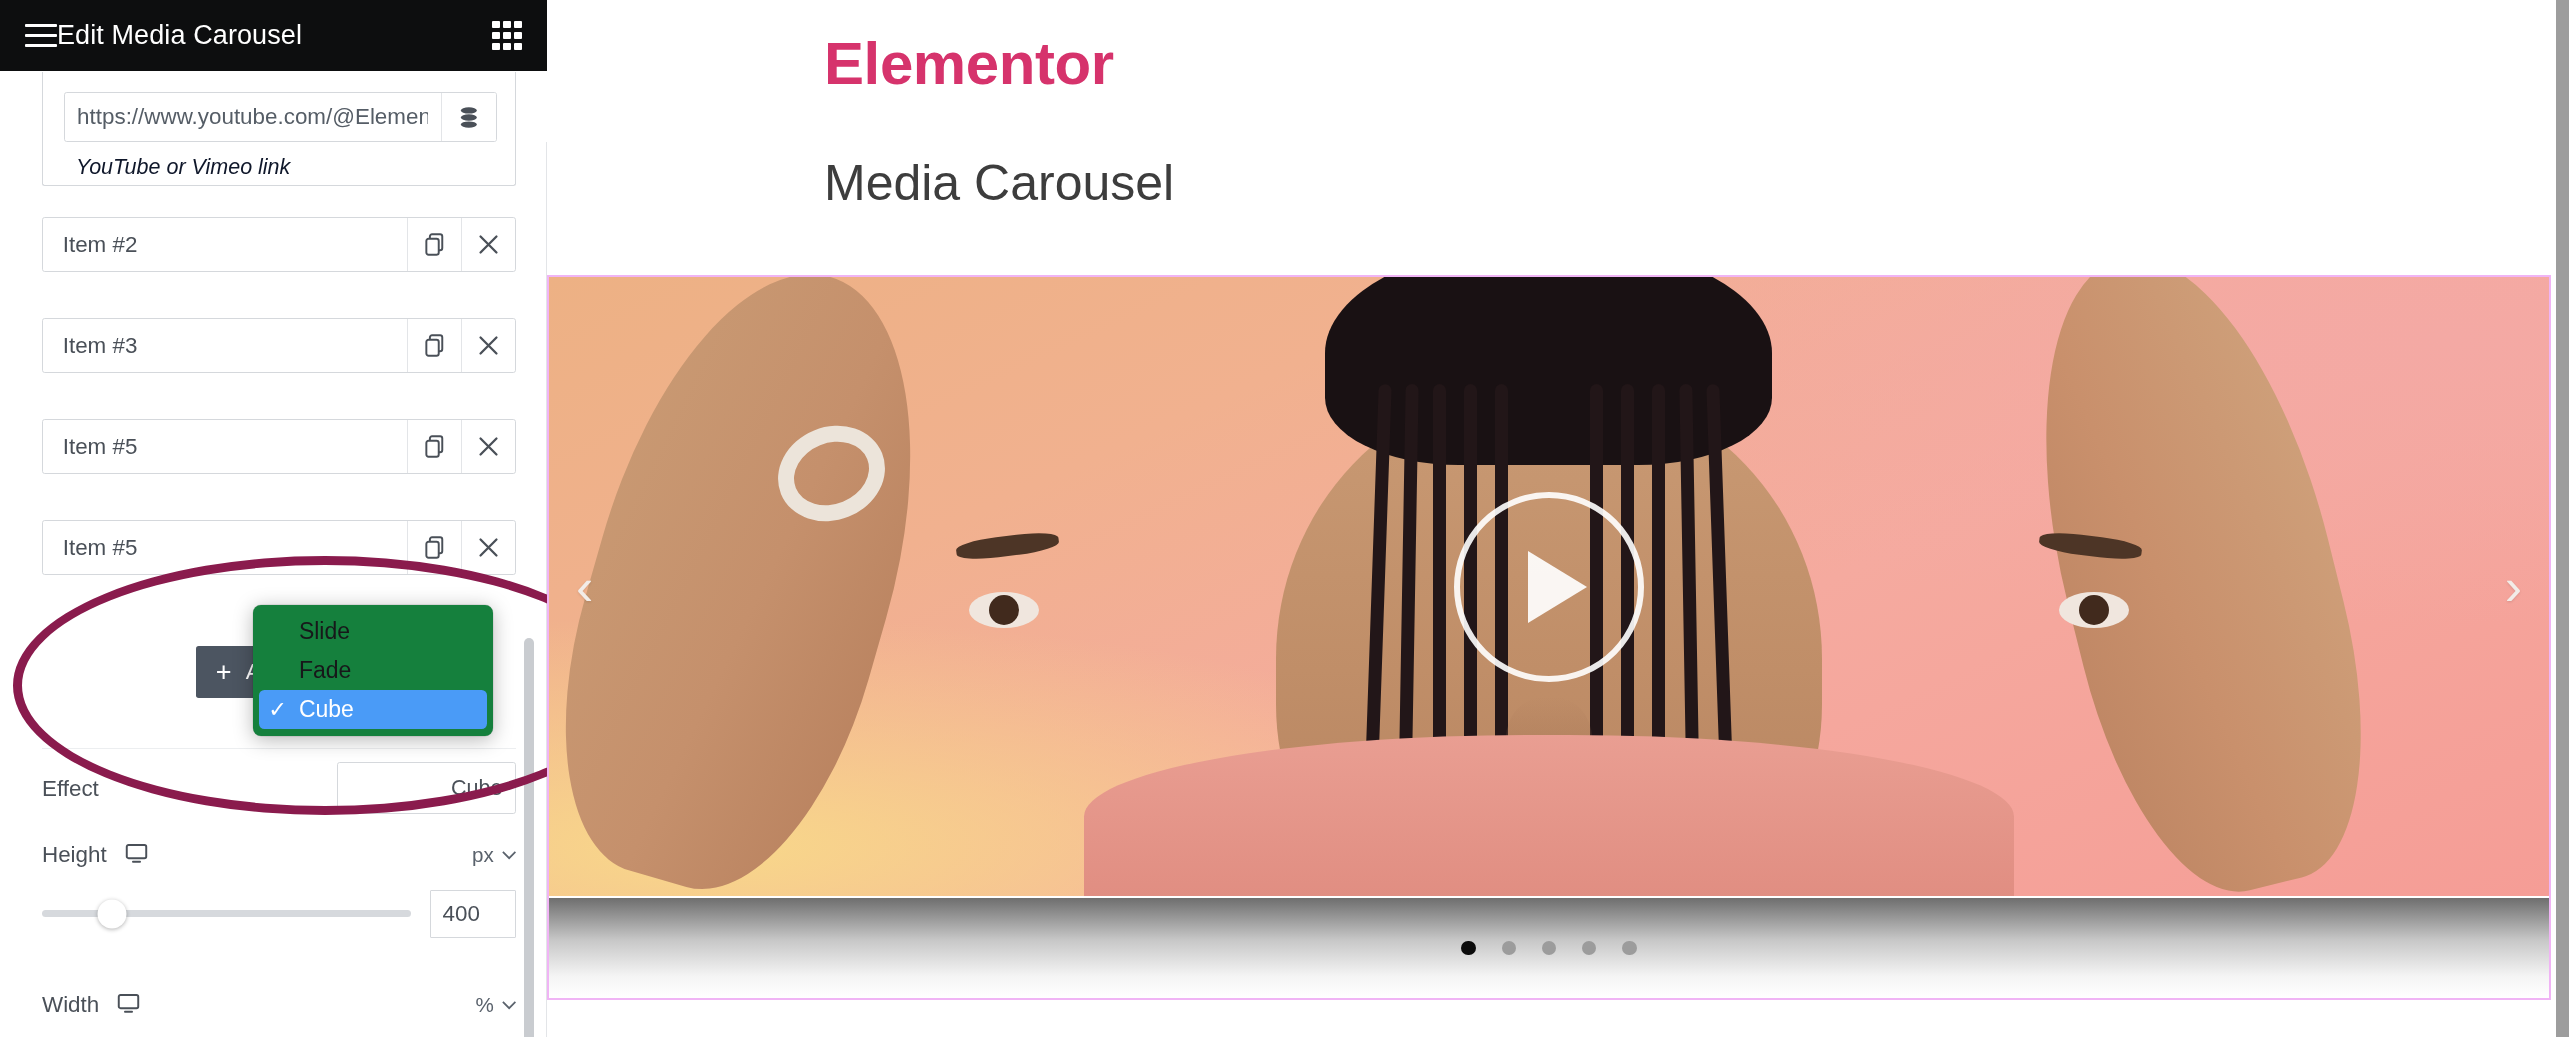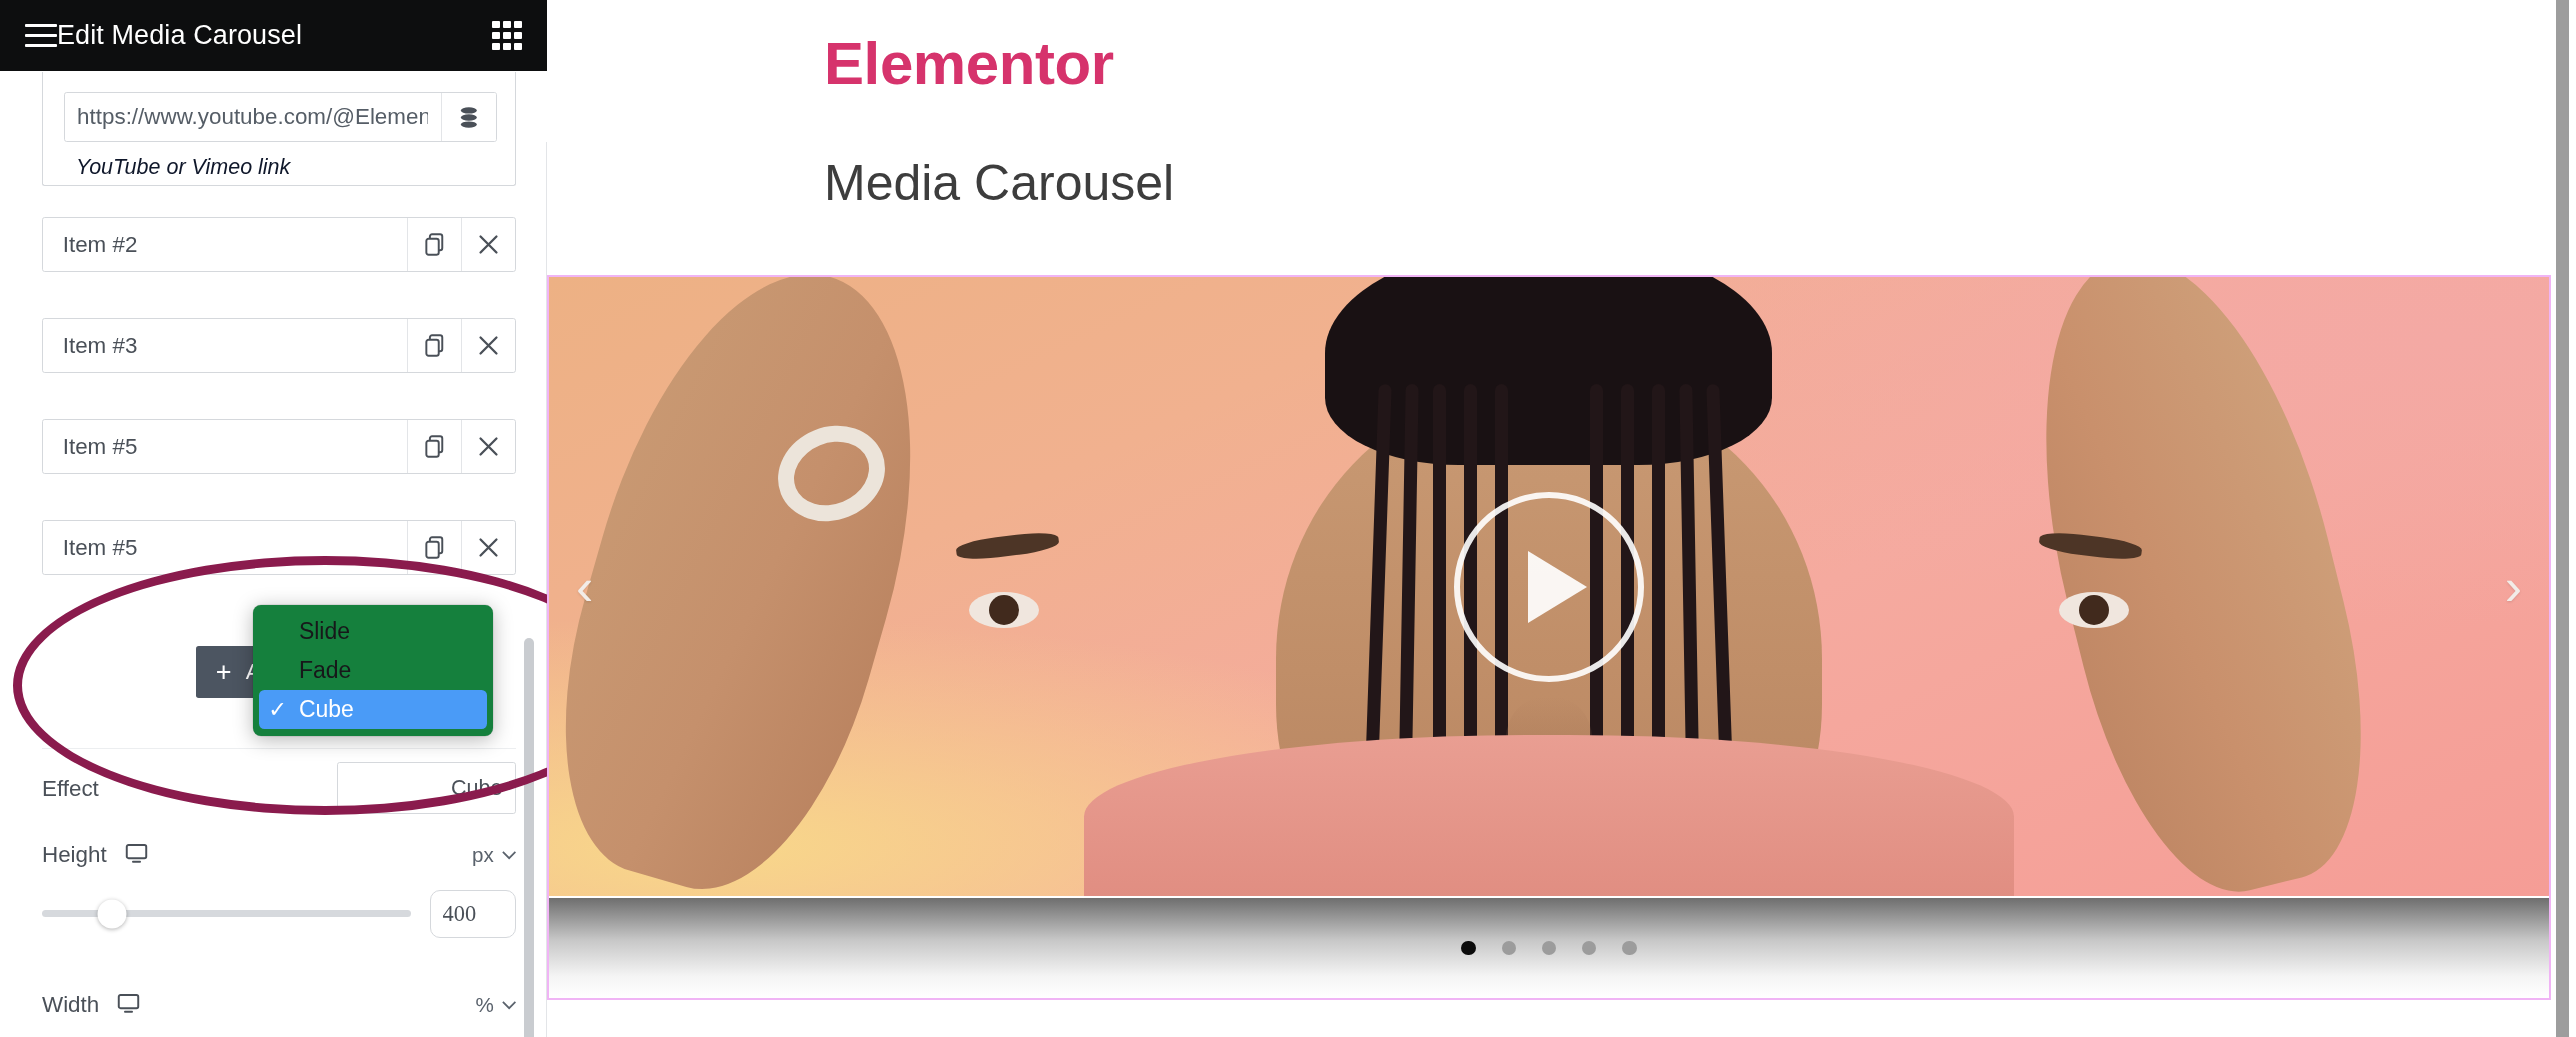--- a/index.html
+++ b/index.html
@@ -118,22 +118,22 @@
   .ctl .screen-ico { margin-left: 18px; display: block; }
   .ctl .unit { margin-left: auto; font-size: 20.6px; color: #5a626c; display: flex;
     align-items: center; gap: 8px; cursor: pointer; }
   .ctl .row2 { display: flex; align-items: center; margin-top: 19.7px; gap: 0; }
   .track { position: relative; height: 7.2px; background: #d6d9dd; border-radius: 3.6px;
     width: 369px; margin-right: 0; cursor: pointer; }
   .knob { position: absolute; top: 50%; width: 29px; height: 29px; background: #fff;
     border-radius: 50%; transform: translate(-50%, -50%);
     box-shadow: 0 0.9px 4.5px rgba(0,0,0,.30); cursor: grab; }
   .numbox { margin-left: auto; width: 86px; height: 48px; border: 0.9px solid #d5d8dc;
-    border-radius: 10px; background: #fff; font-size: 22.4px; color: #4a5058;
-    padding: 0 11.6px; outline: none; font-family: Liberation Serif, serif; }
+    border-radius: 1px; background: #fff; font-size: 22.4px; color: #4a5058;
+    padding: 0 11.6px; outline: none; font-family: Liberation Sans, sans-serif; }
 
   
   .panel-scroll { position: absolute; right: 13.4px; top: 567px; width: 9.8px; height: 447px;
     background: #c9ccd0; border-radius: 5.4px; cursor: pointer; z-index: 20; }
   .panel-edge { position: absolute; right: 0; top: 71px; width: 0.9px; height: 967px; background: #e3e5e8; }
 
   
   .annot {
     position: absolute; left: 12.5px; top: 556px; width: 624px; height: 259px;
     border: 9px solid #8a1b4d; border-radius: 50%;

